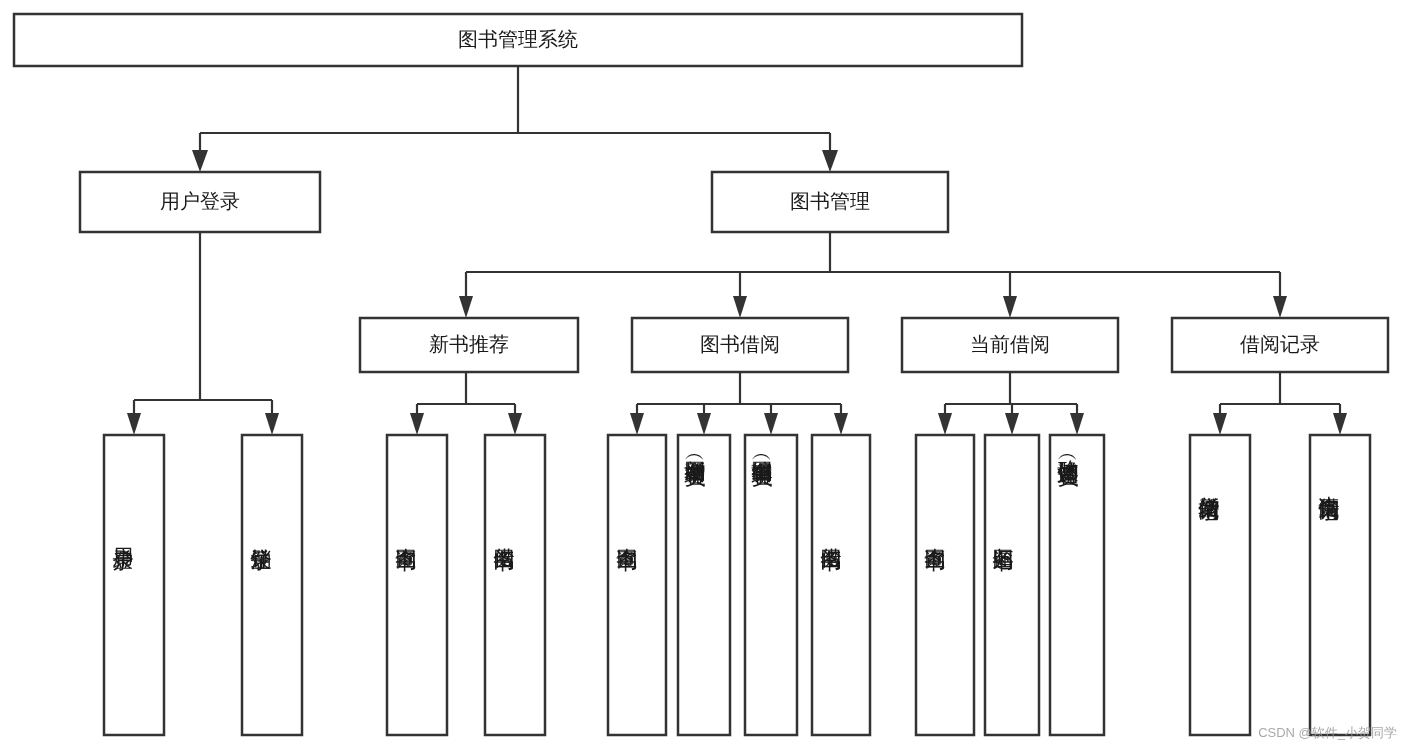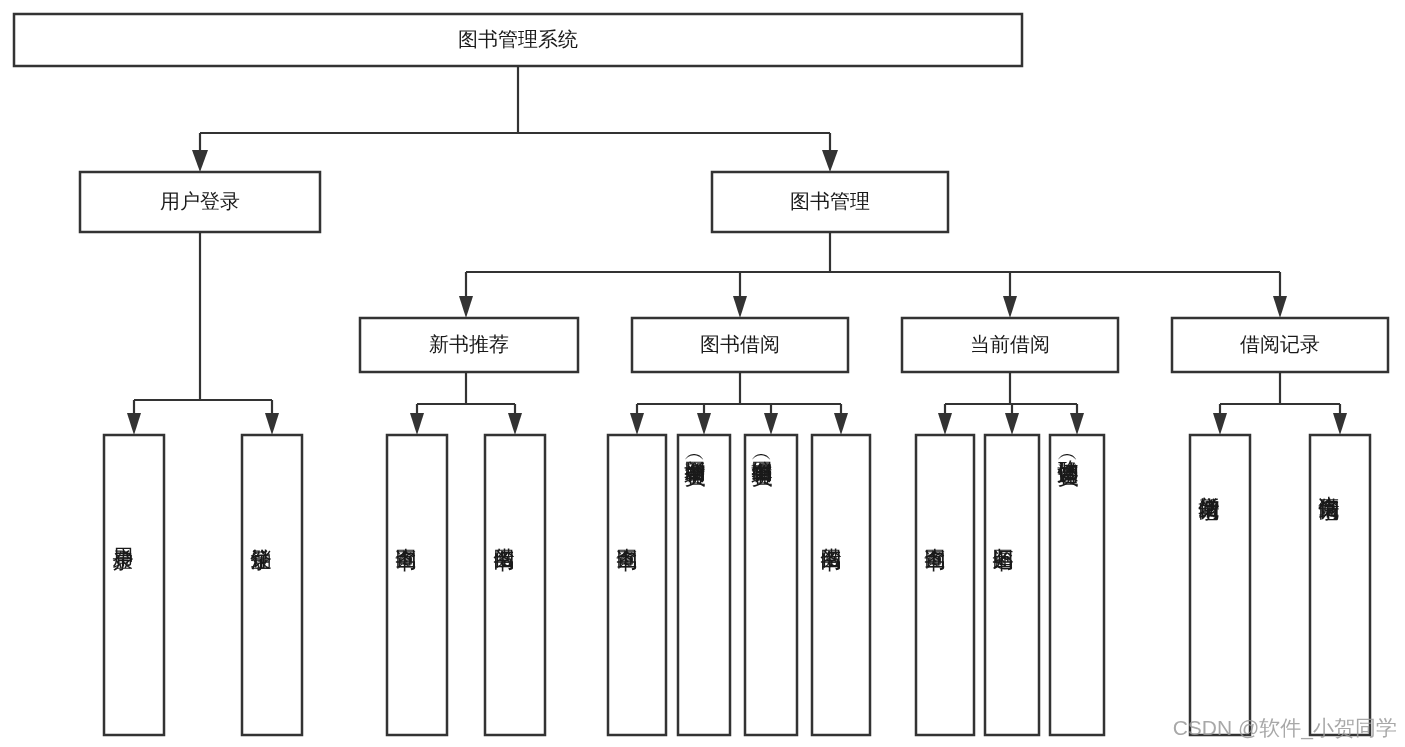--- a/index.html
+++ b/index.html
@@ -56,21 +56,21 @@
     color: #1a1a1a;
     letter-spacing: 1px;
     white-space: nowrap;
     pointer-events: none;
   }
   .watermark {
     position: absolute;
     right: 8px;
     bottom: 5px;
     font-family: "Liberation Sans", "DejaVu Sans", sans-serif;
-    font-size: 21px;
+    font-size: 13px;
     color: #9a9a9a;
     white-space: nowrap;
     opacity: 0.85;
   }
 </style>
 </head>
 <body>
 
 <div id="diagram-root">
 

